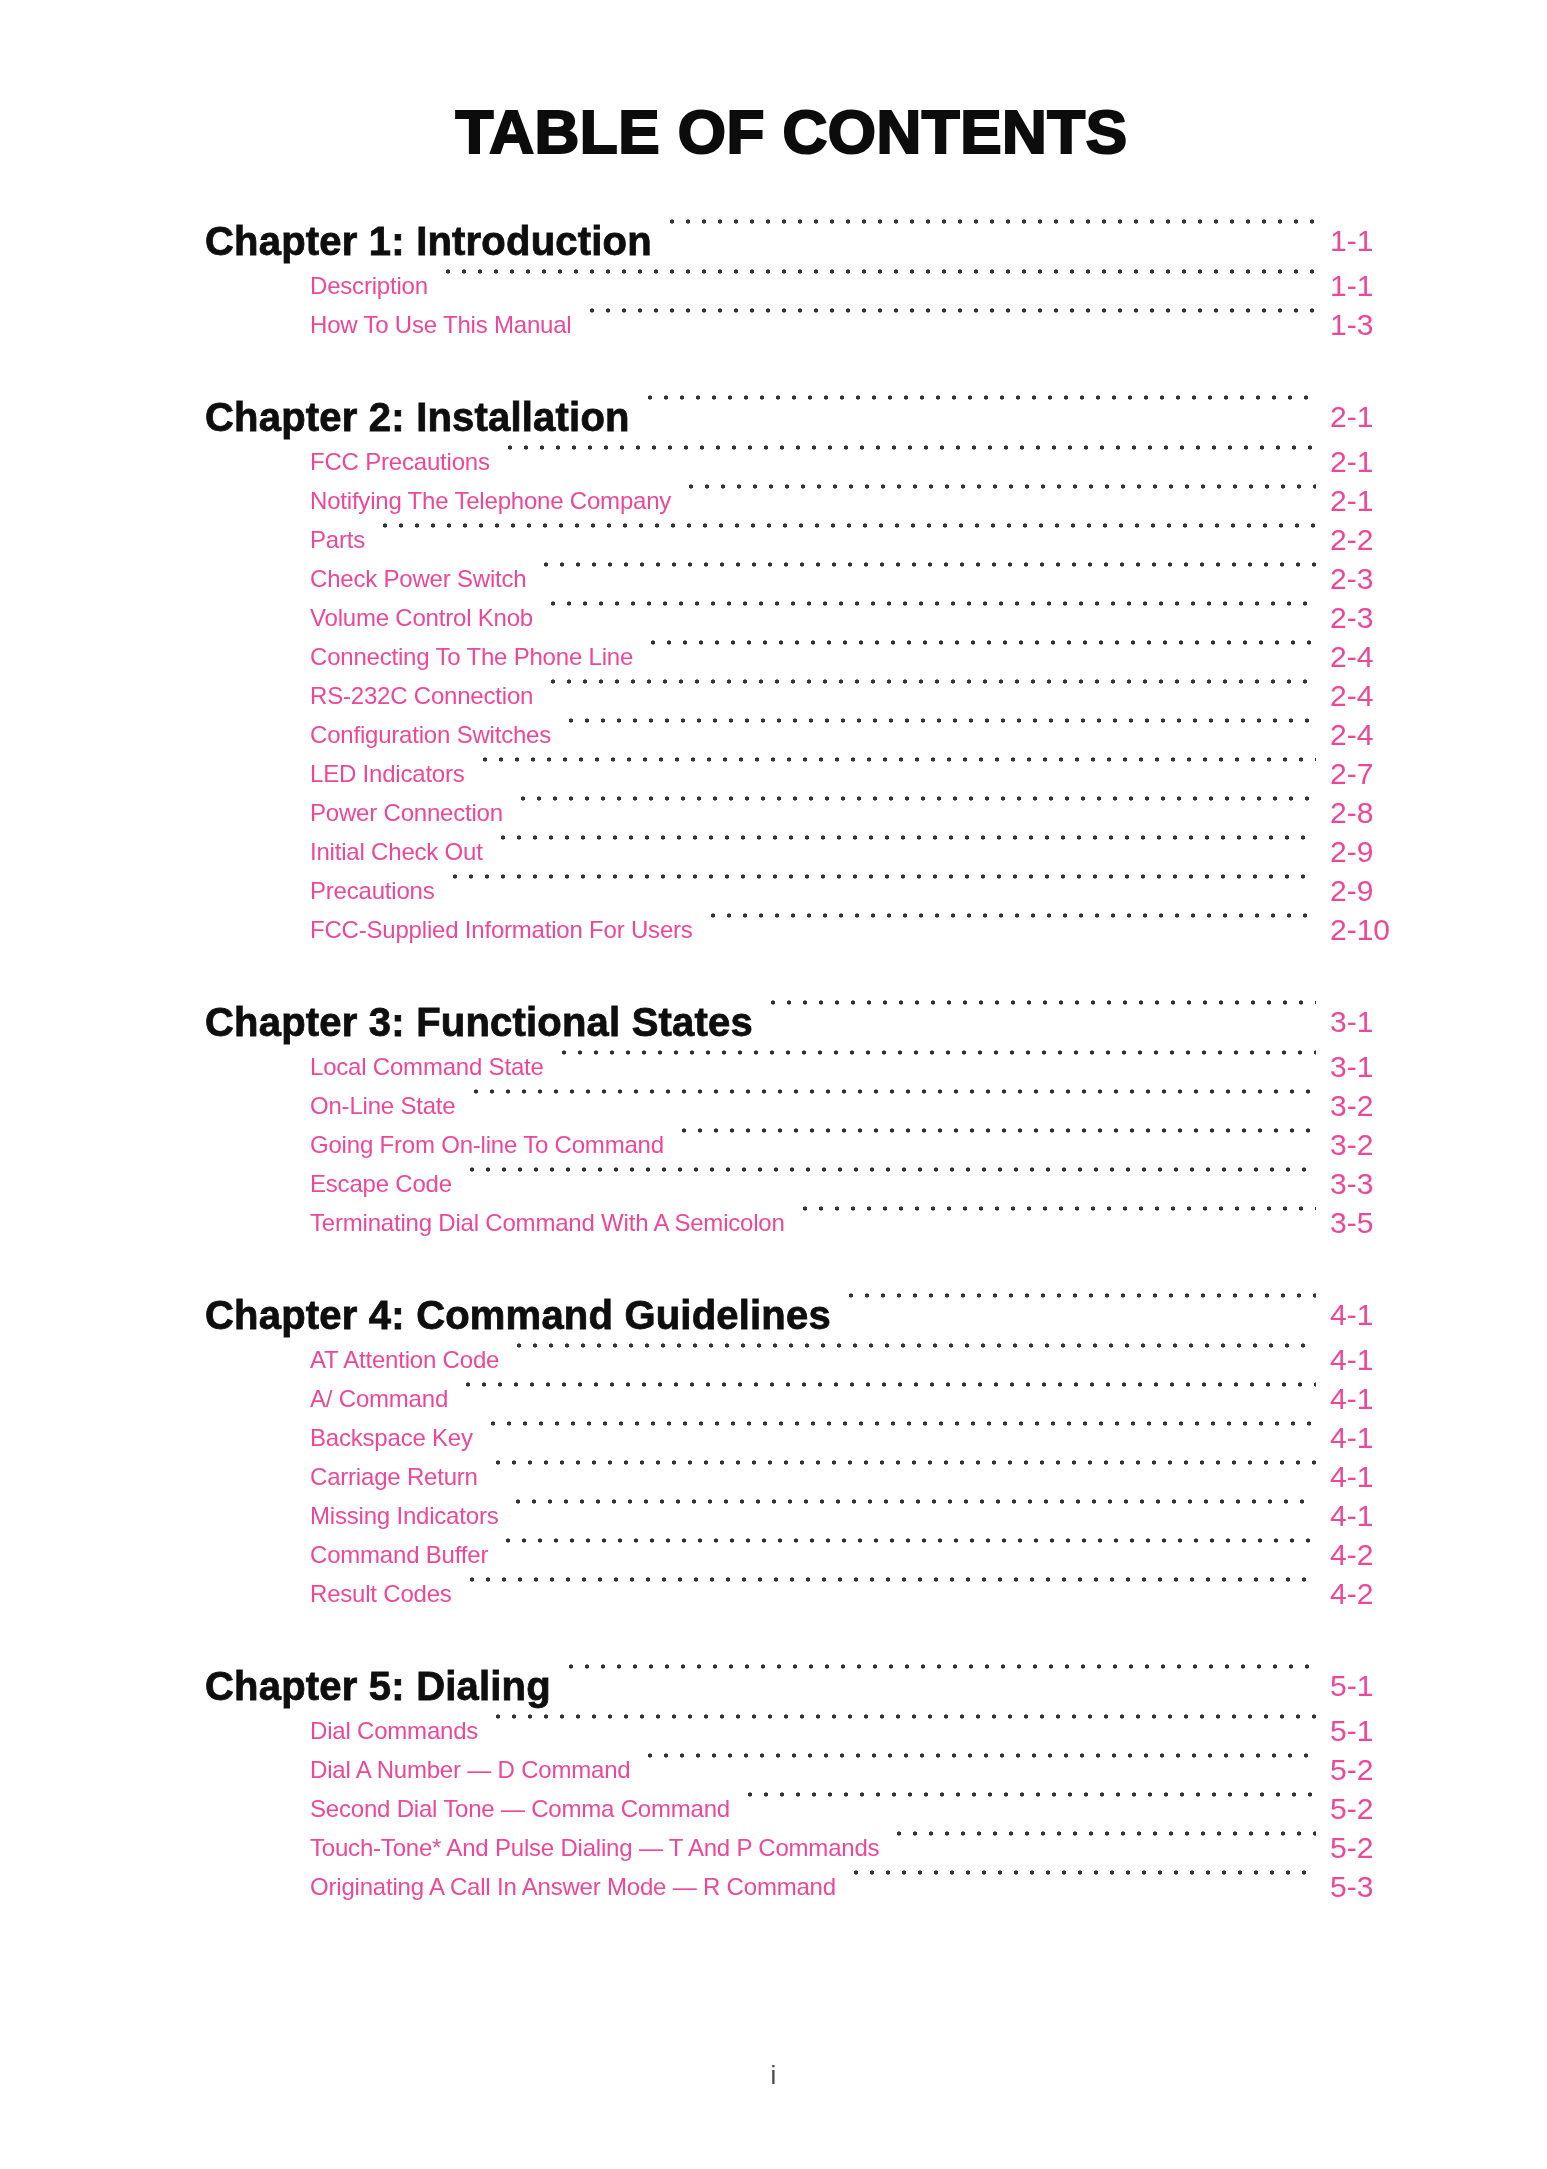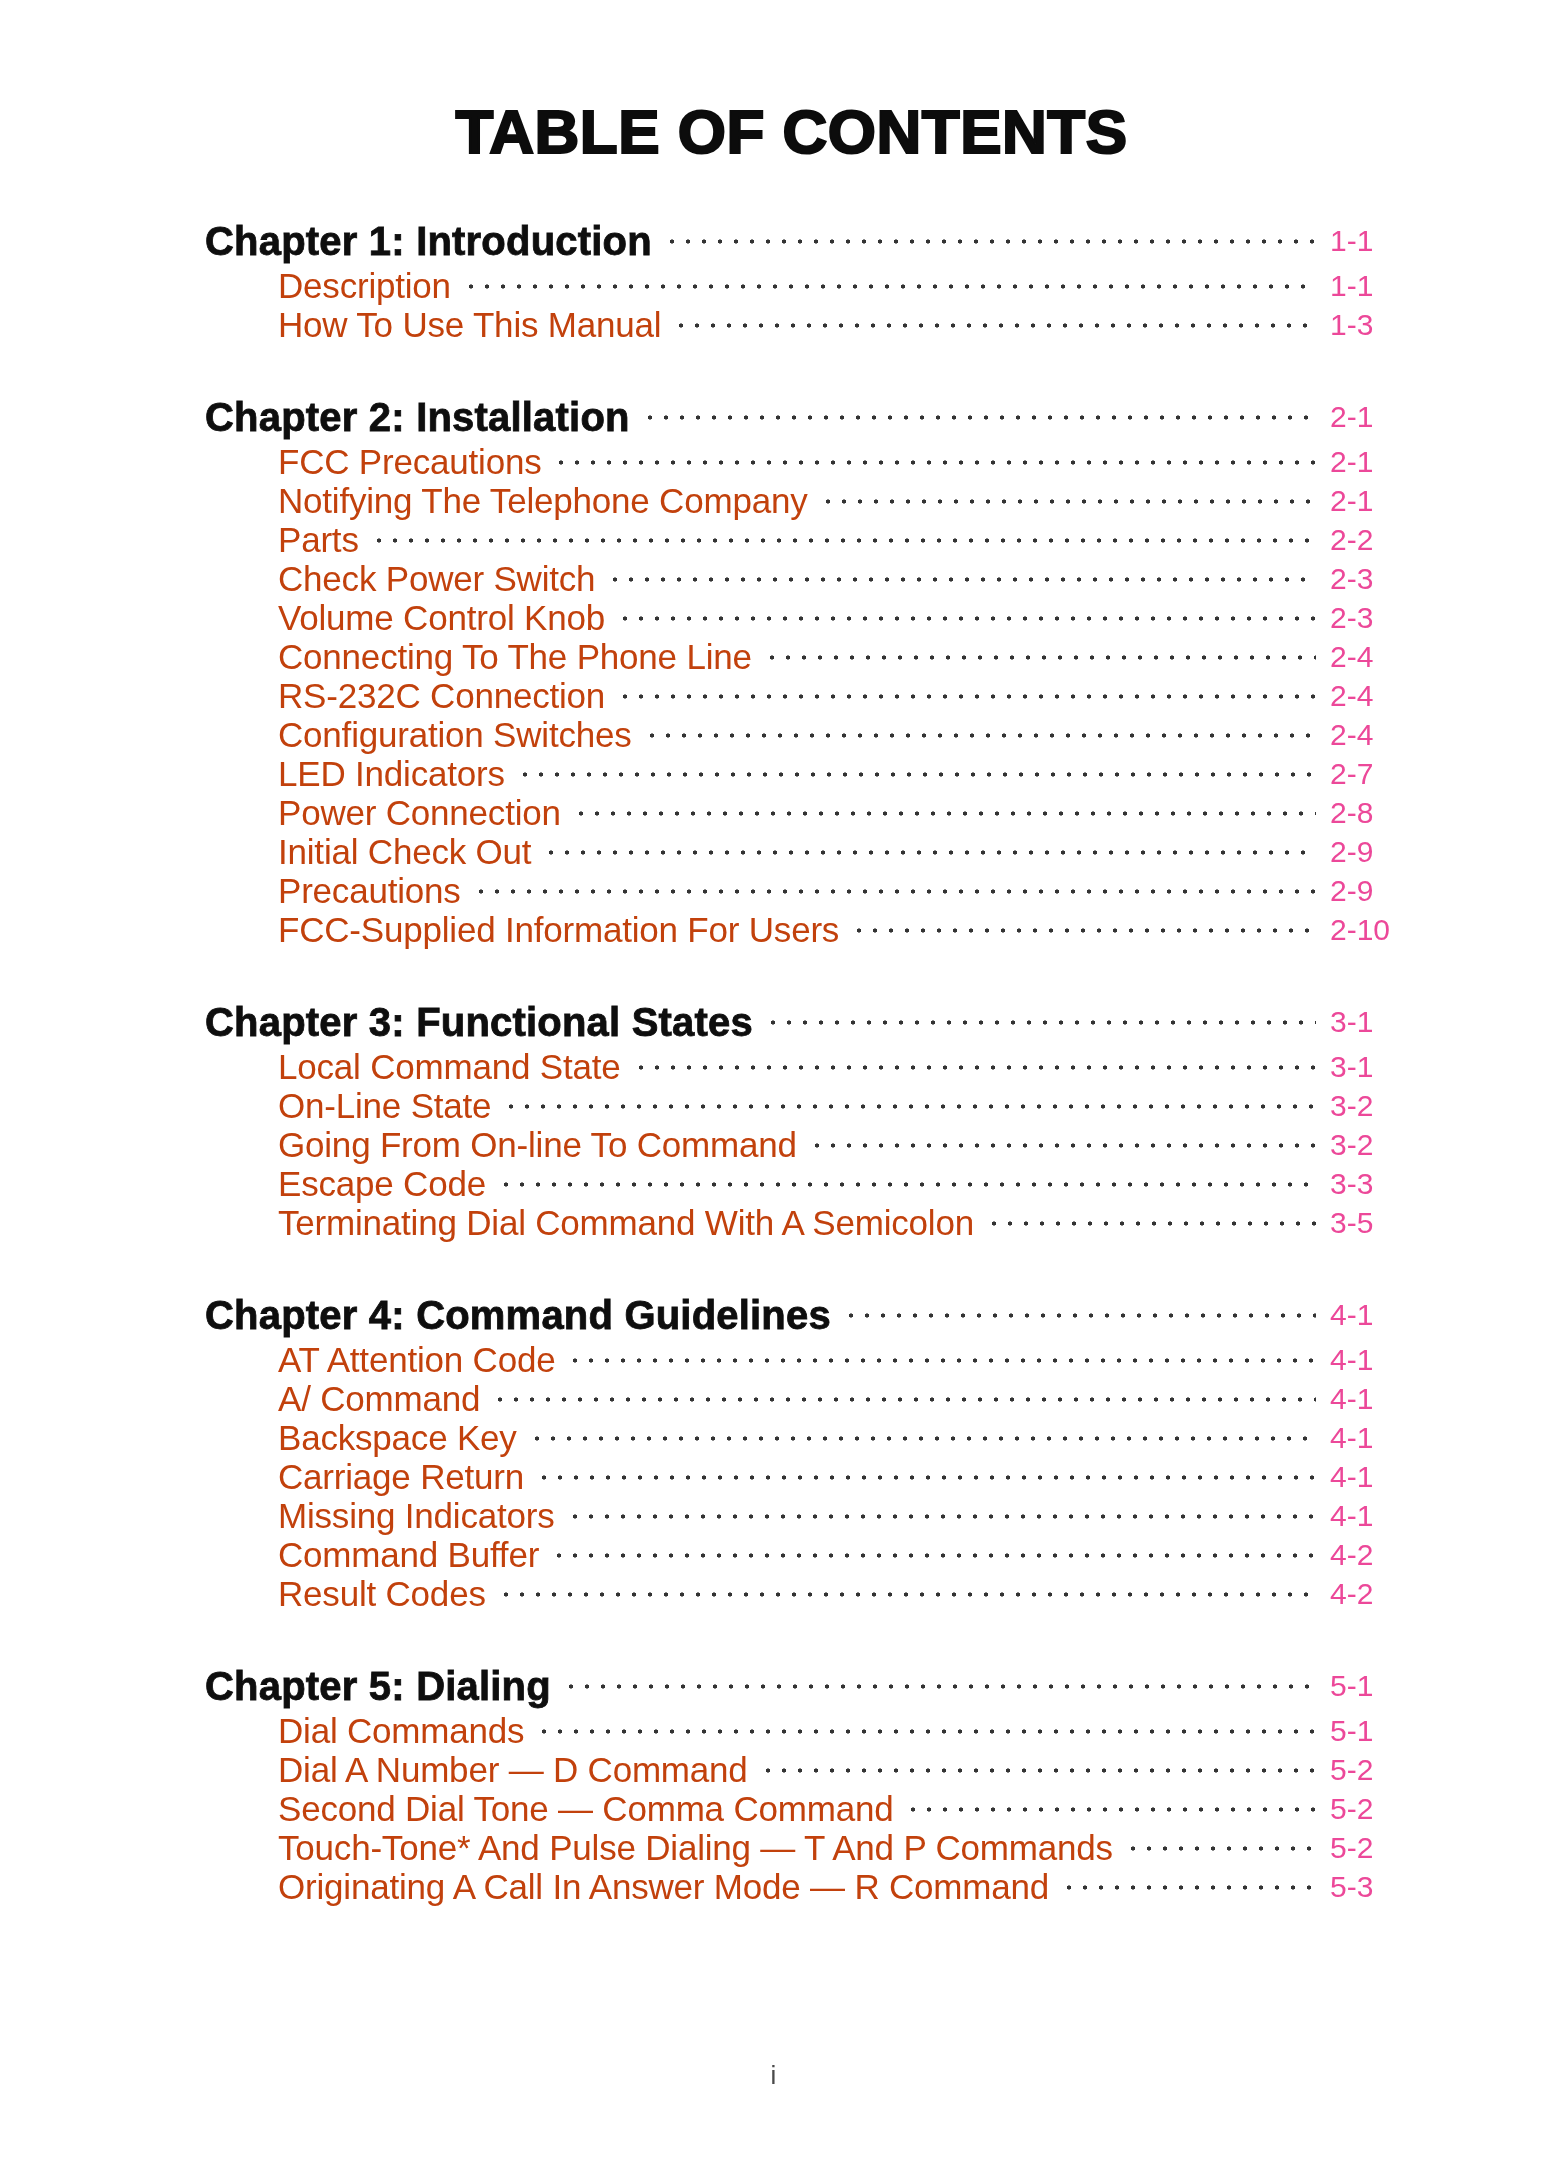--- a/index.html
+++ b/index.html
@@ -30,21 +30,21 @@
     padding-left: 36px;
     -webkit-text-stroke: 2.2px #0c0c0c;
   }
   .toc {
     padding-left: 205px;
     padding-right: 122px;
   }
   .chapter { margin-top: 48px; }
   .row {
     display: flex;
-    align-items: center;
+    align-items: flex-start;
   }
   .chapter-row {
     height: 50px;
     line-height: 50px;
   }
   .item-row {
     height: 39px;
     line-height: 39px;
     padding-left: 73px;
   }
@@ -53,24 +53,25 @@
     flex: 0 0 auto;
   }
   .chapter-row .entry-title {
     font-size: 40px;
     font-weight: 700;
     color: #0e0e0e;
     -webkit-text-stroke: 0.8px #0e0e0e;
     letter-spacing: 0.2px;
   }
   .item-row .entry-title {
-    font-size: 35px;
+    font-size: 24px;
     font-weight: 400;
-    color: #c2410c;
+    color: #ec4899;
     letter-spacing: -0.2px;
+    margin-left: 32px;
   }
   .leader {
     flex: 1 1 auto;
     height: 0.55em;
     margin: 0 14px 0 12px;
     background-image: radial-gradient(circle, #333 1.8px, transparent 2.4px);
     background-size: 16px 5px;
     background-repeat: repeat-x;
     background-position: left bottom 1px;
     min-width: 24px;

